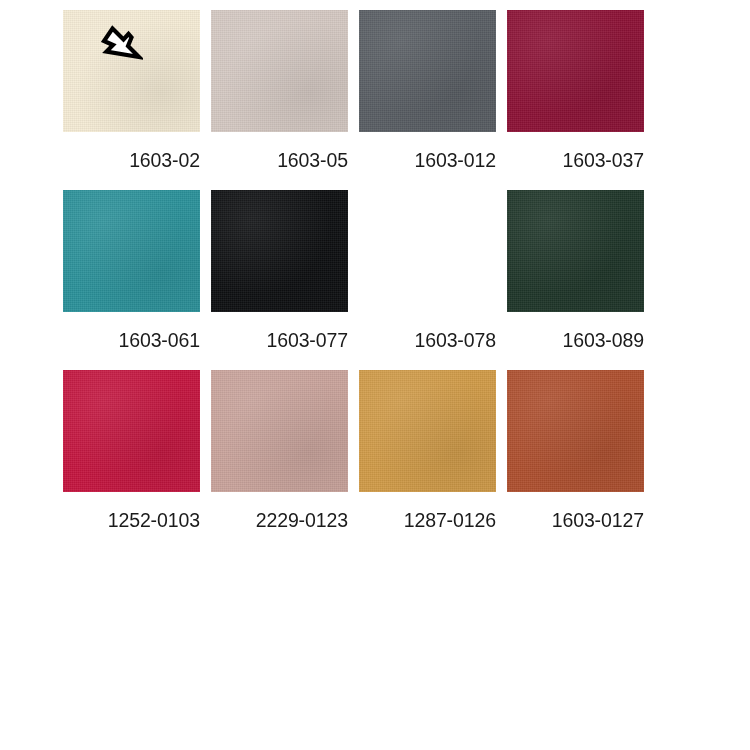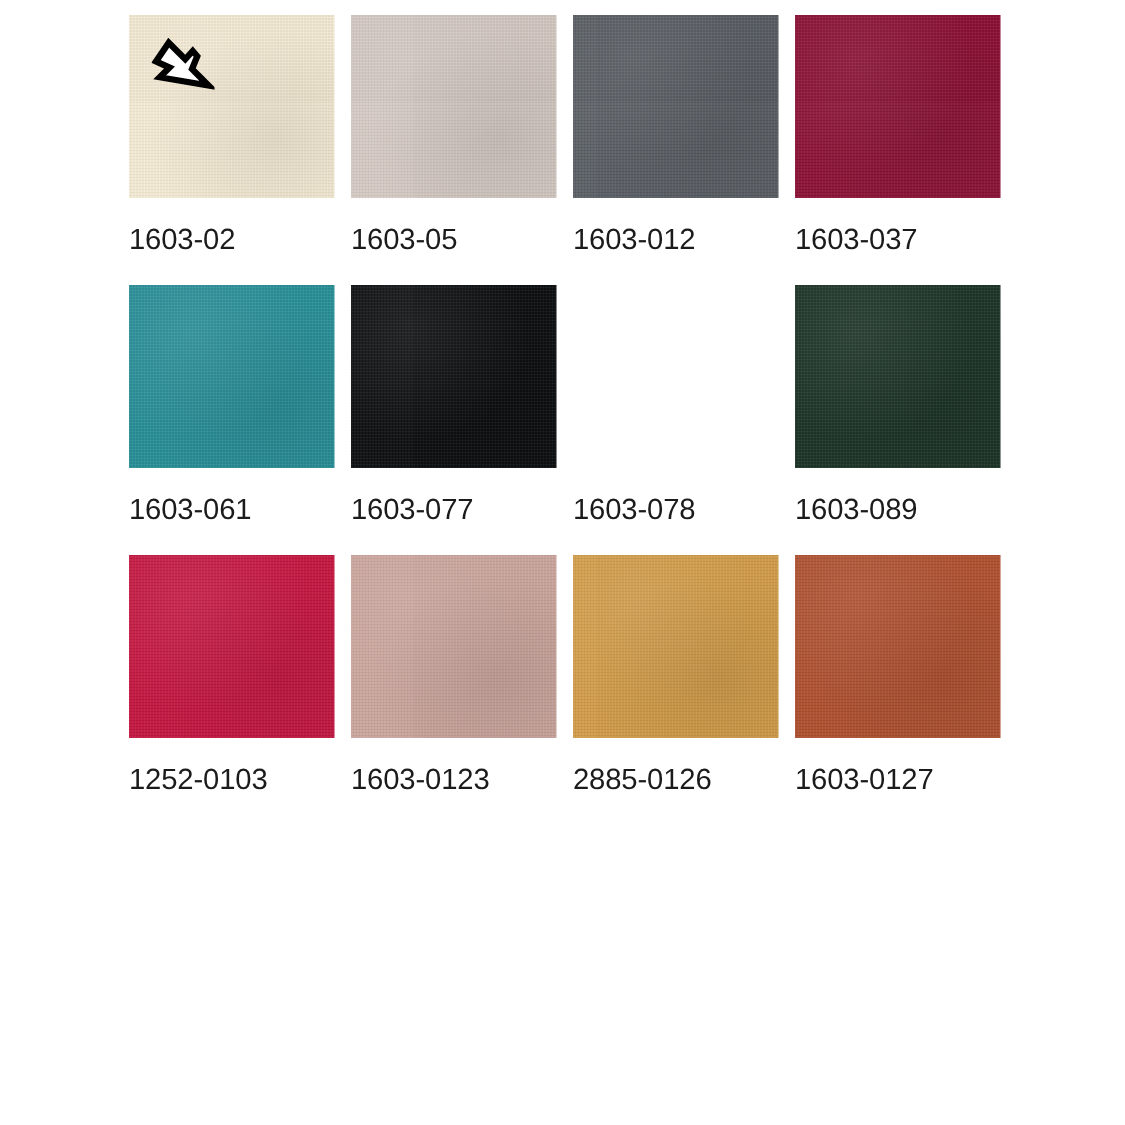--- a/index.html
+++ b/index.html
@@ -29,21 +29,21 @@
     justify-content: start;
     align-content: start;
   }
 
   .swatch-cell {
     position: relative;
     width: 114px;
     height: 180px;
     display: flex;
     flex-direction: column;
-    align-items: flex-start;
+    align-items: flex-end;
   }
 
   .swatch-chip {
     width: 137px;
     height: 122px;
     position: relative;
     overflow: hidden;
     background-color: #ffffff;
   }
 
@@ -135,25 +135,25 @@
     <div class="swatch-cell">
       <div class="swatch-chip" style="background-color: rgb(30, 53, 40);"></div>
       <div class="swatch-label">1603-089</div>
     </div>
     <div class="swatch-cell">
       <div class="swatch-chip" style="background-color: rgb(196, 21, 63);"></div>
       <div class="swatch-label">1252-0103</div>
     </div>
     <div class="swatch-cell">
       <div class="swatch-chip" style="background-color: rgb(201, 163, 155);"></div>
-      <div class="swatch-label">1603-0123</div>
+      <div class="swatch-label">2229-0123</div>
     </div>
     <div class="swatch-cell">
       <div class="swatch-chip" style="background-color: rgb(208, 154, 71);"></div>
-      <div class="swatch-label">2885-0126</div>
+      <div class="swatch-label">1287-0126</div>
     </div>
     <div class="swatch-cell">
       <div class="swatch-chip" style="background-color: rgb(174, 79, 46);"></div>
       <div class="swatch-label">1603-0127</div>
     </div>
     <div id="cursor-pointer" style="left: 101px; top: 25px;">
     <svg width="42" height="50" viewBox="0 0 42 50" xmlns="http://www.w3.org/2000/svg">
       <path d="M11.5 3.5 L22.5 14.5 L27.5 9.0 L30.5 12.5 L27.0 21.0 L38.0 32.0 L5.5 26.5 L12.0 20.0 L3.0 16.0 L11.5 3.5 Z" fill="#ffffff" stroke="#000000" stroke-width="4.2" stroke-linejoin="miter" stroke-linecap="butt"></path>
     </svg>
   </div>

